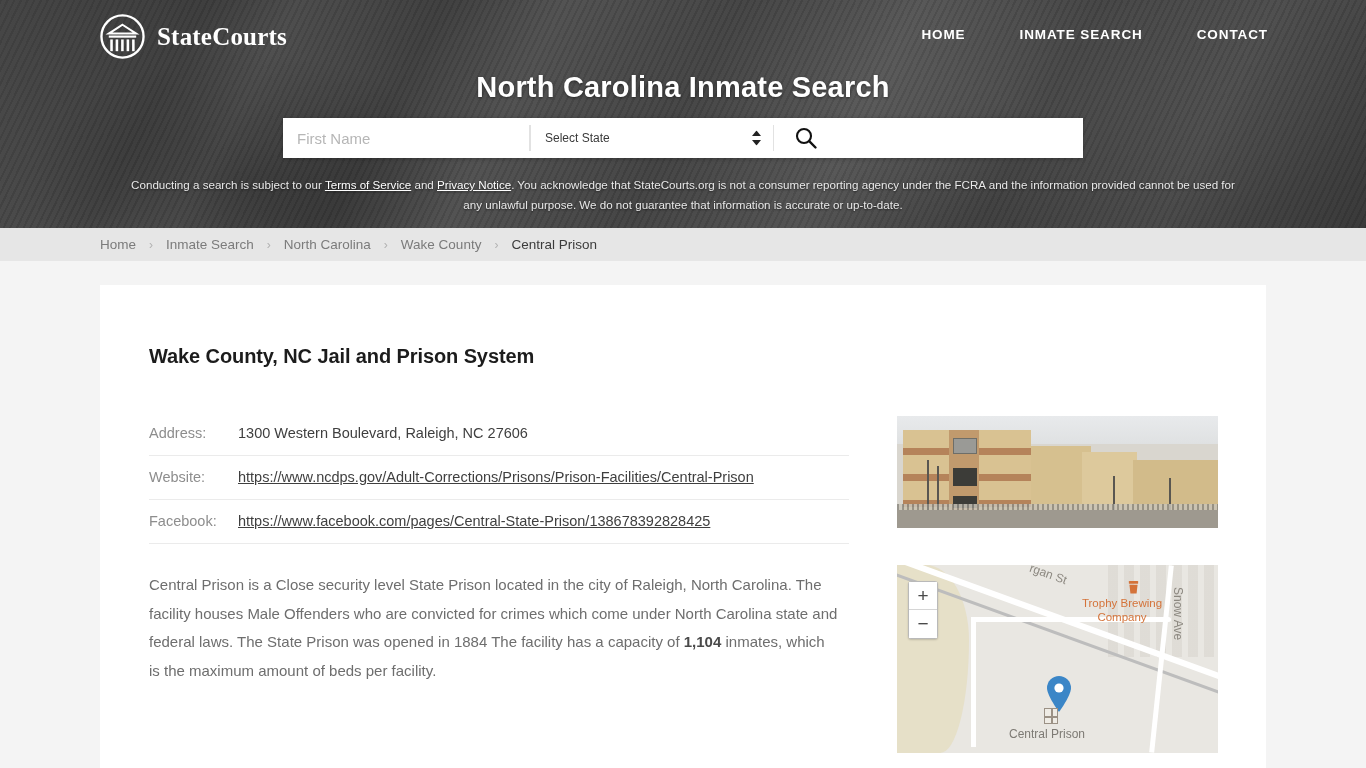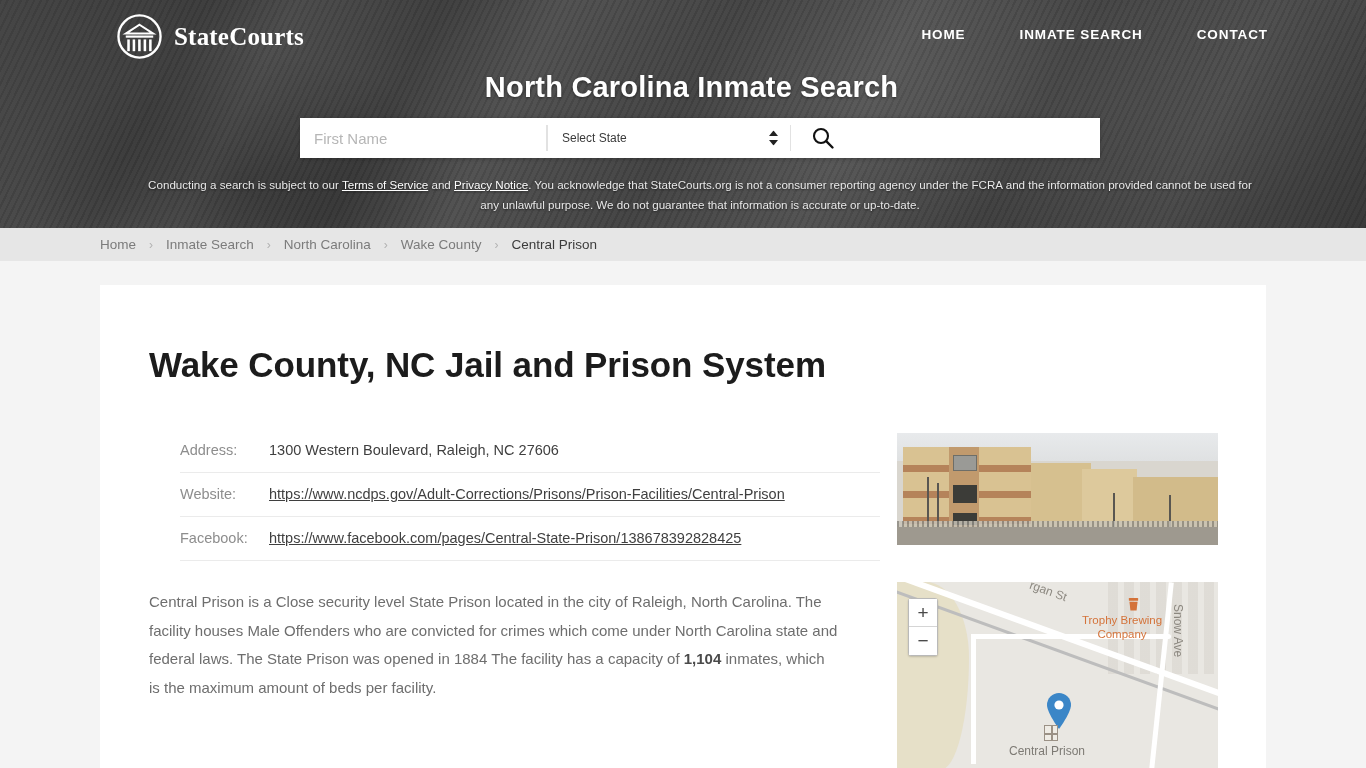--- a/index.html
+++ b/index.html
@@ -11,21 +11,20 @@
     font-family: "Liberation Sans", sans-serif;
   }
 
   
   .header {
     position: relative;
     width: 1366px;
     height: 228px;
     background-color: #565656;
     overflow: hidden;
-    padding-left: 17px;
   }
   .header-bg {
     position: absolute; inset: 0;
     background-color: #5a5a5a;
     background-image:
       linear-gradient(118deg, rgba(255,255,255,0.07) 0%, rgba(0,0,0,0.10) 14%, rgba(255,255,255,0.06) 20%, rgba(0,0,0,0.18) 30%, rgba(255,255,255,0.05) 38%, rgba(0,0,0,0.13) 50%, rgba(255,255,255,0.07) 62%, rgba(0,0,0,0.16) 74%, rgba(255,255,255,0.04) 86%, rgba(0,0,0,0.14) 100%),
       linear-gradient(152deg, rgba(0,0,0,0.28) 0%, rgba(0,0,0,0.0) 30%, rgba(0,0,0,0.0) 64%, rgba(0,0,0,0.22) 100%),
       repeating-linear-gradient(116deg, rgba(0,0,0,0.10) 0px, rgba(0,0,0,0.10) 2px, rgba(255,255,255,0.035) 2px, rgba(255,255,255,0.035) 6px),
       radial-gradient(ellipse 520px 230px at 74% 44%, rgba(255,255,255,0.10) 0%, rgba(255,255,255,0.0) 70%),
       radial-gradient(ellipse 300px 180px at 18% 80%, rgba(0,0,0,0.35) 0%, rgba(0,0,0,0.0) 72%);
@@ -153,31 +152,31 @@
   }
   .card {
     margin: 0 auto;
     width: 1166px;
     min-height: 483px;
     background: #ffffff;
     padding: 38px 49px 0 49px;
   }
   .card h1 {
     margin: 22px 0 0 0;
-    font-size: 35px;
+    font-size: 20px;
     font-weight: bold;
     color: #1c1c1c;
     letter-spacing: -0.1px;
   }
 
   .columns { display: flex; gap: 48px; margin-top: 44px; }
   .col-left { width: 700px; }
   .col-right { width: 321px; padding-top: 4px; }
 
-  .facts { width: 700px; border-collapse: collapse; margin-left: 31px; }
+  .facts { width: 700px; border-collapse: collapse; }
   .facts td {
     padding: 9px 0 9px 0;
     border-bottom: 1px solid #ebebeb;
     vertical-align: top;
     font-size: 14.5px;
     line-height: 25px;
   }
   .facts td.lbl {
     width: 89px;
     color: #8d8d8d;

